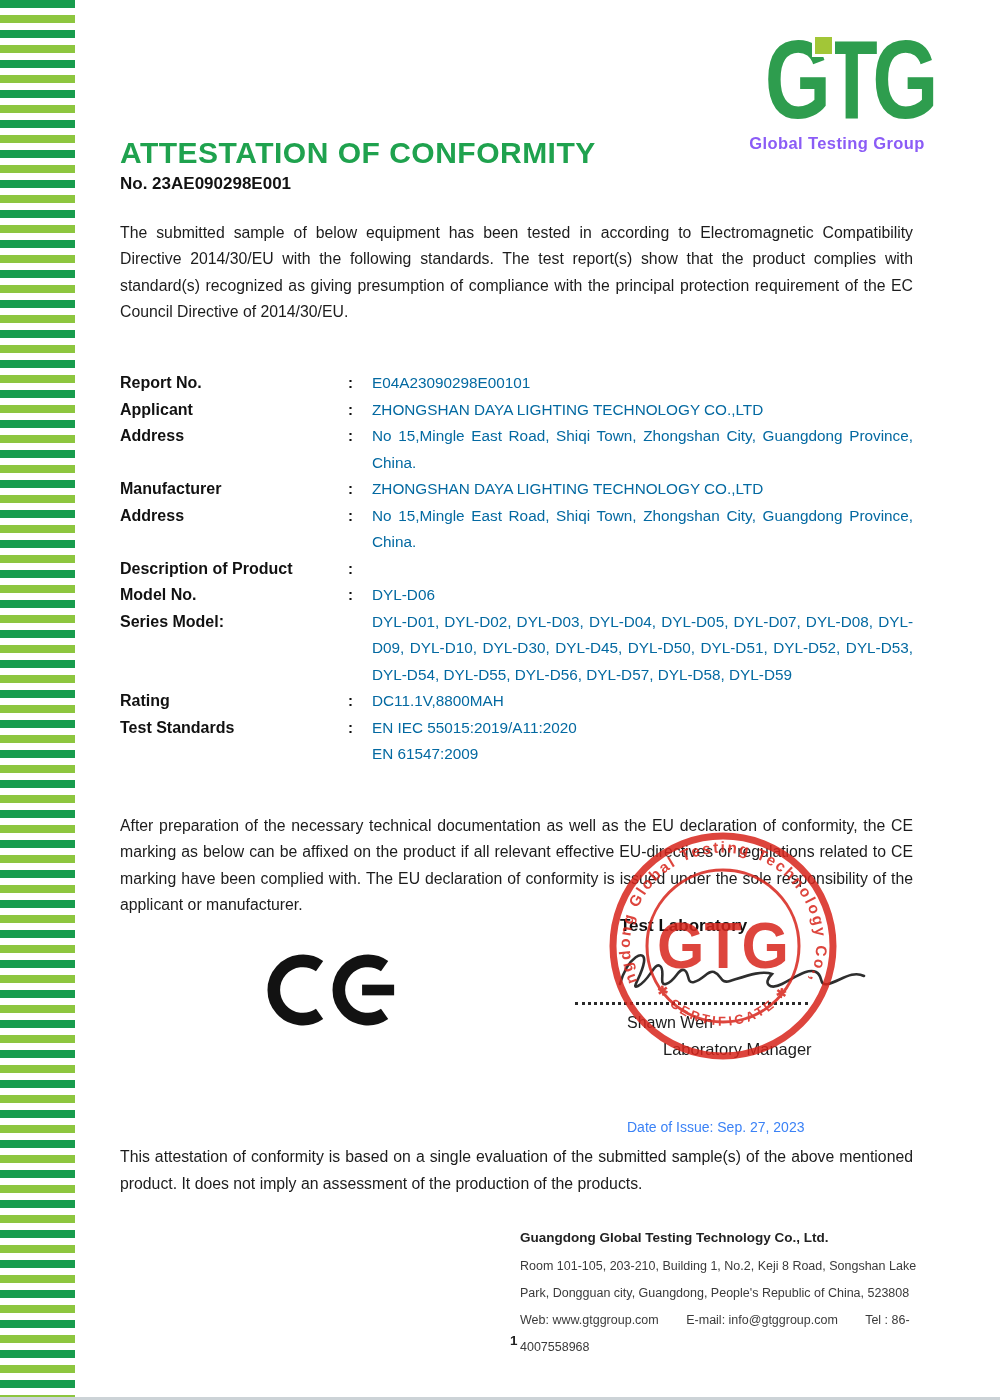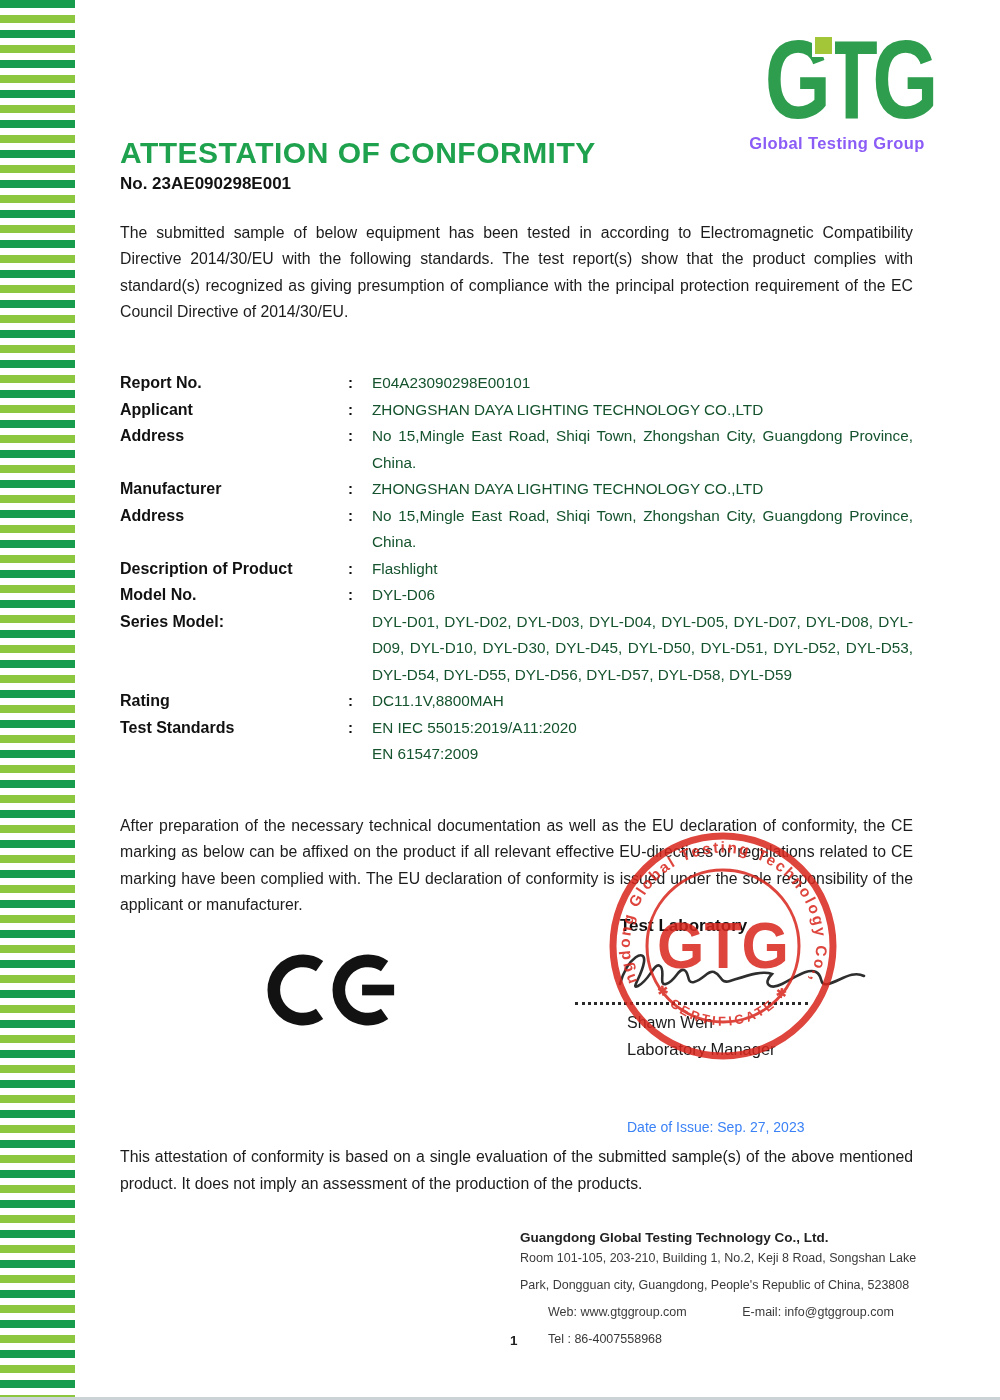--- a/index.html
+++ b/index.html
@@ -42,45 +42,45 @@
   .para { position:absolute; left:120px; width:793px; font-size:15.8px; line-height:26.5px; text-align:justify; color:#1c1c1c; }
   #intro   { top:204px; }
   #middle  { top:797px; }
   #closing { top:1097px;margin-top:47px; }
 
   
   .fields { position:absolute; left:120px; top:346px; width:793px;margin-top:24px; }
   .frow { display:flex; align-items:flex-start; }
   .flabel { flex:0 0 228px; font-weight:bold; font-size:16px; color:#111; line-height:26.5px; }
   .fsep   { flex:0 0 24px; font-weight:bold; font-size:15px; line-height:26.5px; color:#111; }
-  .fvalue { flex:1 1 auto; font-size:15.3px; line-height:26.5px; text-align:justify; color:#14532d; }
+  .fvalue { flex:1 1 auto; font-size:15.3px; line-height:26.5px; text-align:justify; color:#0369a1; }
 
   
   .ce-mark { position:absolute; left:266px; top:950px; }
 
   
   .test-lab { position:absolute; left:620px; top:916px; font-size:17px; font-weight:bold; color:#101010; }
   .sig-svg  { position:absolute; left:612px; top:940px; }
   .dotted-line { position:absolute; left:575px; top:988px; width:233px; height:14px; border-bottom:3px dotted #2a2a2a; }
   .sig-name { position:absolute; left:627px; top:1014px; font-size:16px; color:#1c1c1c; }
-  .sig-role { position:absolute; left:627px; top:1040px; font-size:16.5px; color:#1c1c1c; }
+  .sig-role { position:absolute; left:663px; top:1040px; font-size:16.5px; color:#1c1c1c; }
   .sig-date { position:absolute; left:627px; top:1119px; font-size:14px; color:#3b82f6; }
 
   
   .stamp { position:absolute; left:600px; top:823px; opacity:0.85; }
   .stamp text { font-family:"Liberation Sans", sans-serif; font-weight:bold; fill:#D8251C; }
   .ring-text   { font-size:15.5px; letter-spacing:2px; }
   .bottom-text { font-size:13px;  letter-spacing:3px; }
   .stamp-center{ font-size:64px; }
 
   
   .footer { position:absolute; left:520px; top:1230px; width:400px; }
-  .f-company { font-size:13.5px; font-weight:bold; color:#222; margin-bottom:0; }
+  .f-company { font-size:13.5px; font-weight:bold; color:#222; margin-bottom:8px; }
   .f-line { font-size:12.5px; color:#3a3a3a; line-height:27px; }
-  .f-contact span { margin-right:24px;margin-left:28px; }
+  .f-contact span { margin-right:24px; }
   .f-contact span:last-child { margin-right:0; }
 
   .page-number { position:absolute; left:510px; top:1333px; font-size:13.5px; font-weight:bold; color:#222; }
 </style>
 </head>
 <body>
 
 <div class="stripes"></div>
 
 <div class="logo">
@@ -116,21 +116,20 @@
     <div class="fvalue">ZHONGSHAN DAYA LIGHTING TECHNOLOGY CO.,LTD</div>
   </div>
   <div class="frow">
     <div class="flabel">Address</div>
     <div class="fsep">:</div>
     <div class="fvalue">No 15,Mingle East Road, Shiqi Town, Zhongshan City, Guangdong Province, China.</div>
   </div>
   <div class="frow">
     <div class="flabel">Description of Product</div>
     <div class="fsep">:</div>
-    <div class="fvalue">Flashlight</div>
   </div>
   <div class="frow">
     <div class="flabel">Model No.</div>
     <div class="fsep">:</div>
     <div class="fvalue">DYL-D06</div>
   </div>
   <div class="frow">
     <div class="flabel">Series Model:</div>
     <div class="fsep"></div>
     <div class="fvalue">DYL-D01, DYL-D02, DYL-D03, DYL-D04, DYL-D05, DYL-D07, DYL-D08, DYL-D09, DYL-D10, DYL-D30, DYL-D45, DYL-D50, DYL-D51, DYL-D52, DYL-D53, DYL-D54, DYL-D55, DYL-D56, DYL-D57, DYL-D58, DYL-D59</div>

